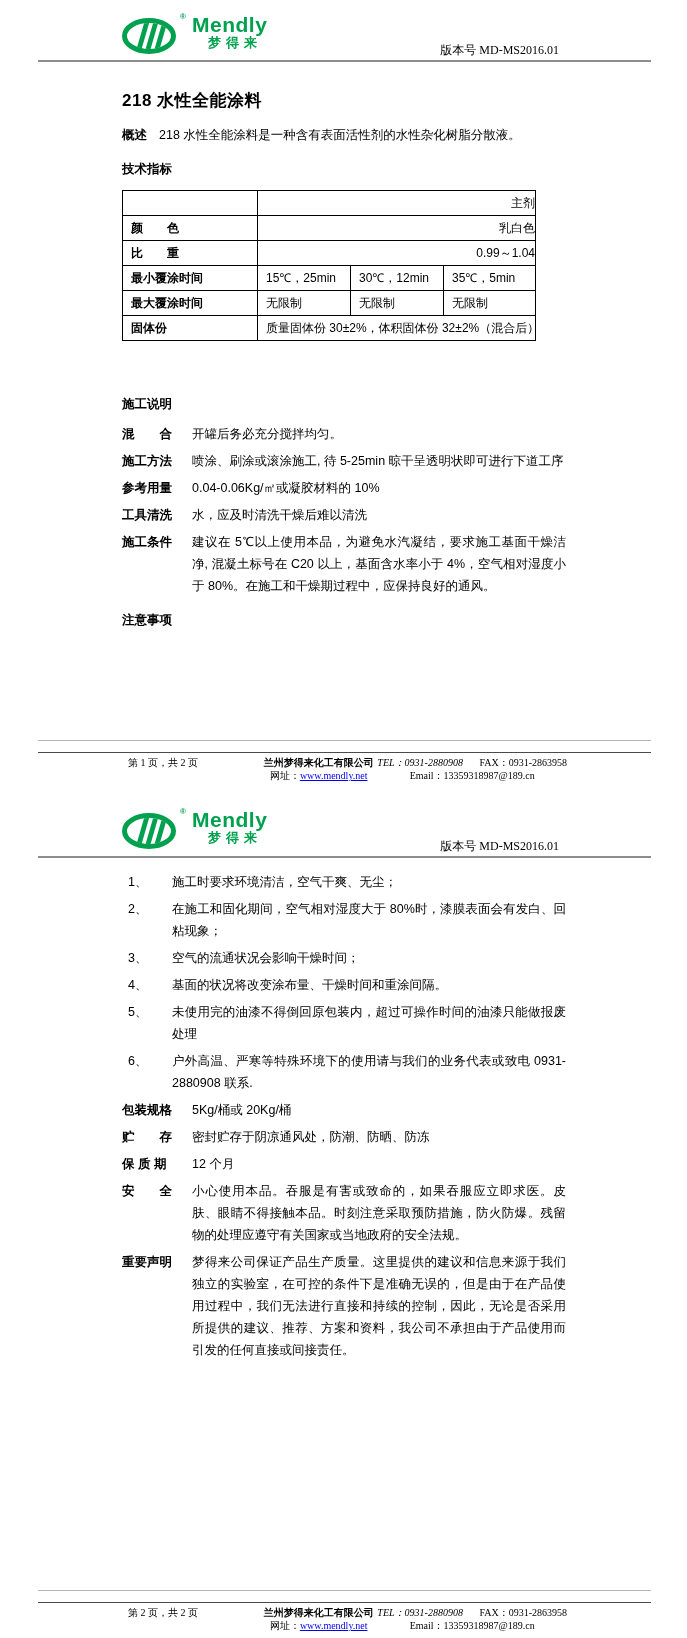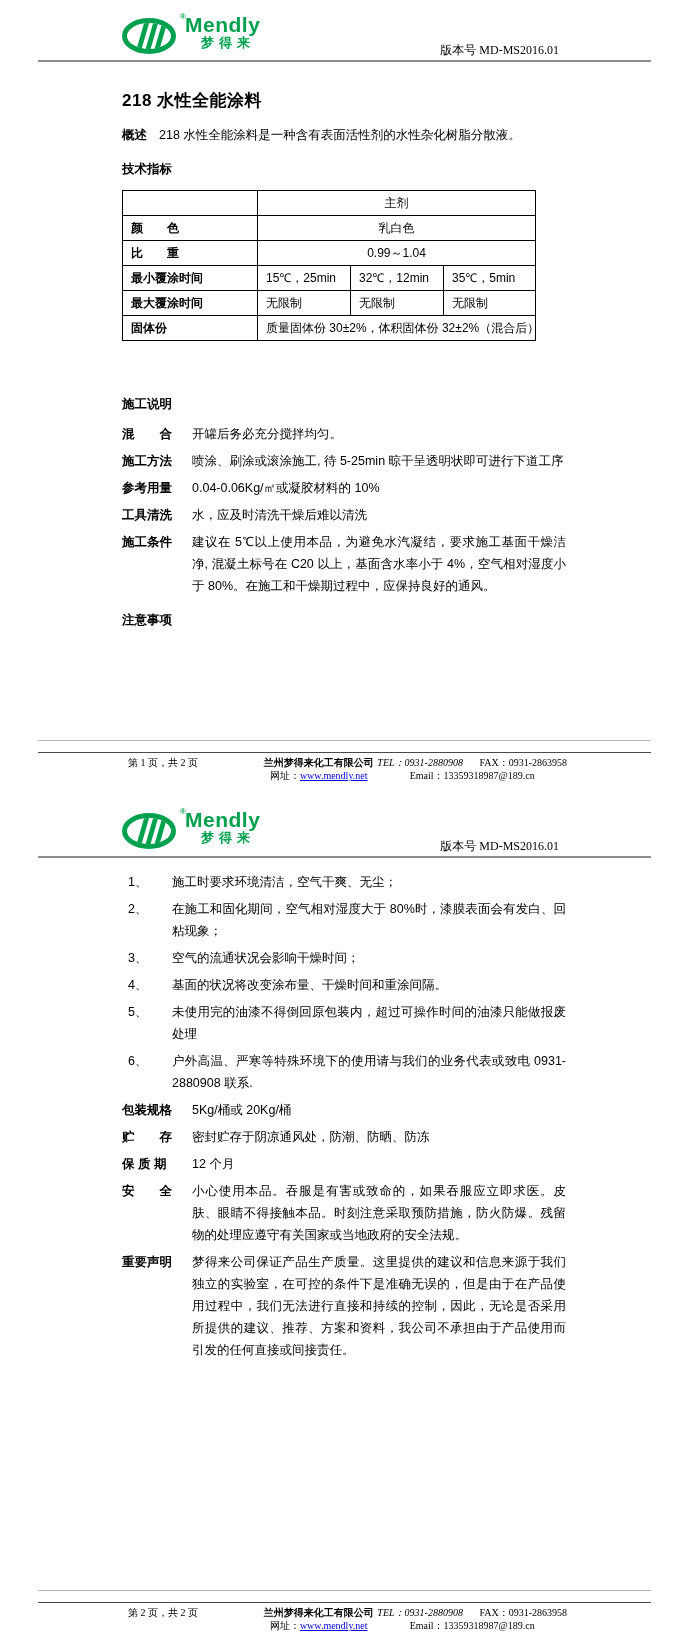--- a/index.html
+++ b/index.html
@@ -11,21 +11,21 @@
   #page1 { top:0; height:782px; }
   #page2 { top:782px; height:856px; }
 
   
   .hdr { position:relative; height:62px; }
   .hdr2 { position:relative; height:76px; }
   .logo { position:absolute; left:122px; top:15px; display:flex; align-items:flex-start; }
   .hdr2 .logo { top:28px; }
   .logo-mark { position:relative; width:62px; height:40px; }
   .logo-reg { position:absolute; right:-2px; top:-3px; font-size:8px; color:#00A14E; font-weight:bold; }
-  .logo-text { margin-left:1px; display:flex; flex-direction:column;justify-content:center; }
+  .logo-text { margin-left:8px; display:flex; flex-direction:column;justify-content:center; }
   .brand-en { color:#00A14E; font-weight:bold; font-size:21px; line-height:20px; letter-spacing:0.5px; }
   .brand-cn { color:#00A14E; font-weight:bold; font-size:13px; line-height:15px; letter-spacing:5px; margin-left:16px; }
   .version { position:absolute; right:128px; font-family:"Liberation Serif", serif; font-size:12px; }
   .hdr .version { top:42px; }
   .hdr2 .version { top:56px; }
   .hrule { position:absolute; left:38px; right:36px; border-top:2px solid #8d8d8d; }
   .hdr .hrule { top:60px; }
   .hdr2 .hrule { top:74px; }
 
   
@@ -41,21 +41,21 @@
   .mt-ft { margin-top:5px; }
   .mt-tech { margin-top:12px; }
   .mt-constr { margin-top:52px; }
   .mt-row1 { margin-top:8px; }
   .mt-row { margin-top:5px; }
   .mt-notes { margin-top:12px; }
 
   
   .spec-table { border-collapse:collapse; table-layout:fixed; width:413px; margin-top:10px; }
   .spec-table td { border:1px solid #000; height:24px; font-size:12px; padding:0 0 0 8px; white-space:nowrap; overflow:hidden; }
-  .spec-table td.c { text-align:center; padding:0; }
+  .spec-table td.c { text-align:right; padding:0; }
   .spec-table td.lblc { font-weight:bold; }
 
   
   .nlist { margin-top:13px; }
   .li { display:grid; grid-template-columns:44px 1fr; padding-left:6px; margin-top:5px; }
   .li .num { }
   .li .txt { text-align:justify; }
 
   
   .pfooter { position:absolute; left:0; right:0; }
@@ -130,21 +130,21 @@
         <td class="lblc">颜　　色</td>
         <td class="c" colspan="3">乳白色</td>
       </tr>
       <tr>
         <td class="lblc">比　　重</td>
         <td class="c" colspan="3">0.99～1.04</td>
       </tr>
       <tr>
         <td class="lblc">最小覆涂时间</td>
         <td>15℃，25min</td>
-        <td>32℃，12min</td>
+        <td>30℃，12min</td>
         <td>35℃，5min</td>
       </tr>
       <tr>
         <td class="lblc">最大覆涂时间</td>
         <td>无限制</td>
         <td>无限制</td>
         <td>无限制</td>
       </tr>
       <tr>
         <td class="lblc">固体份</td>

